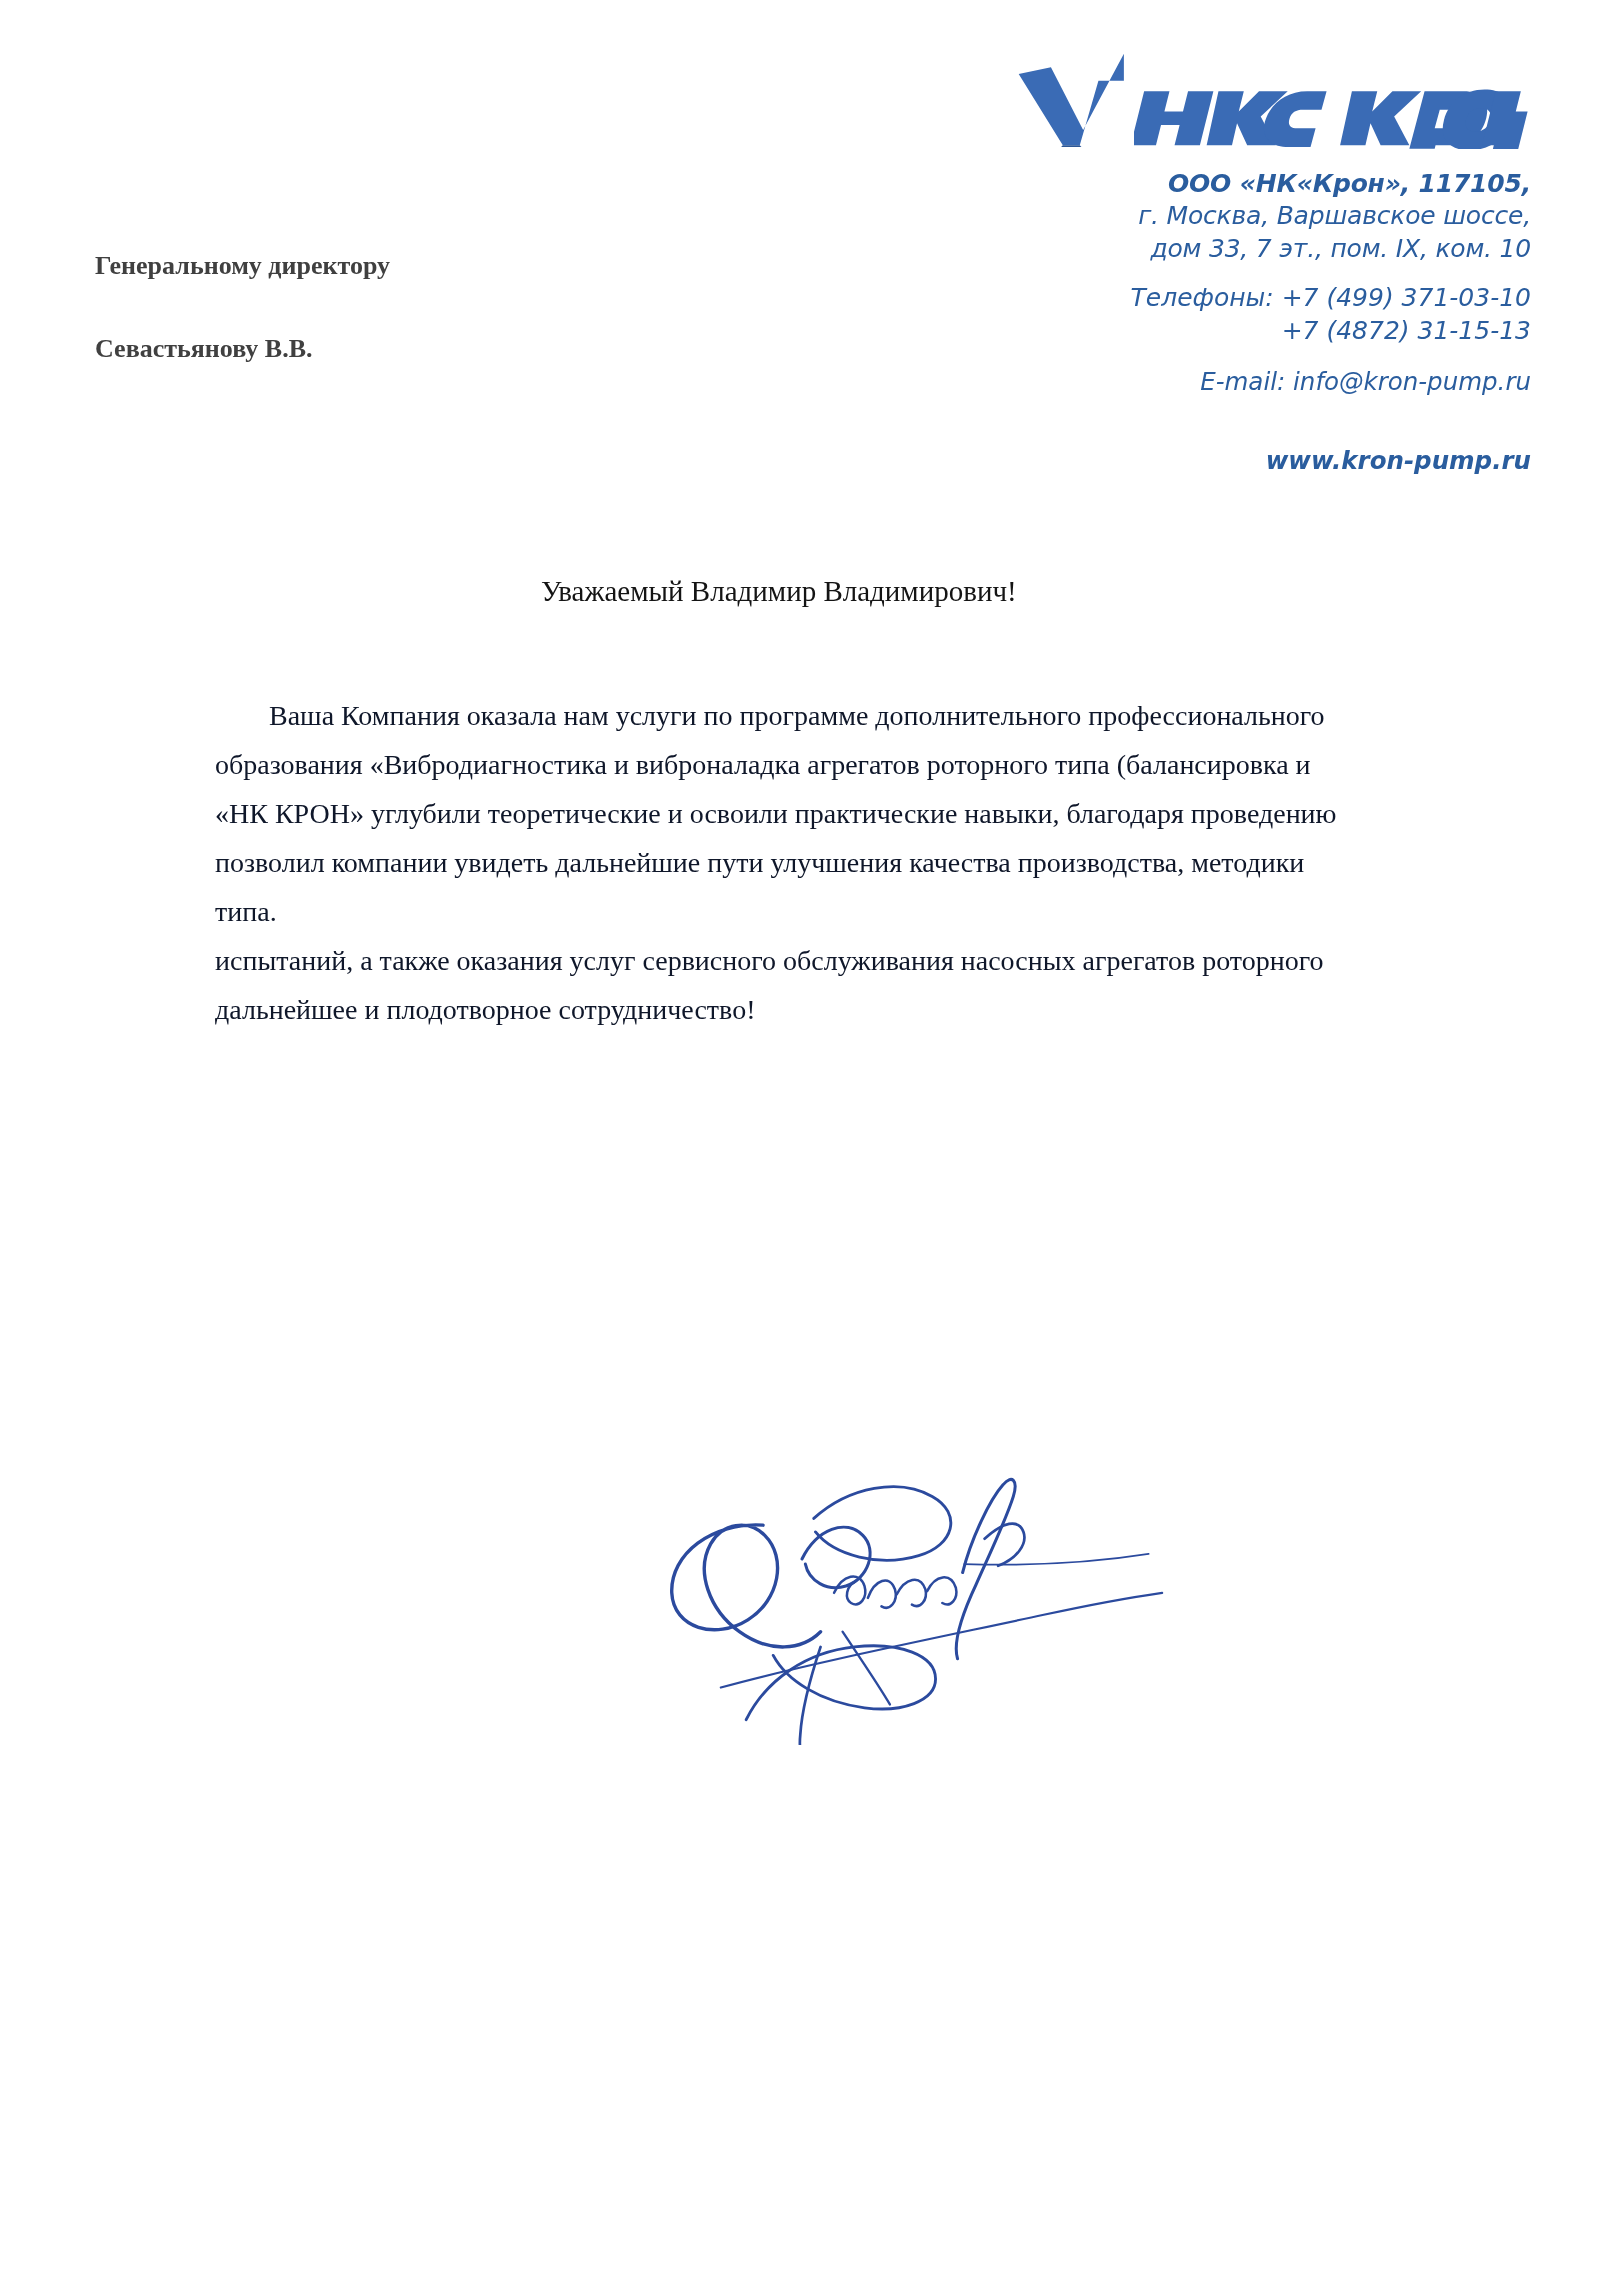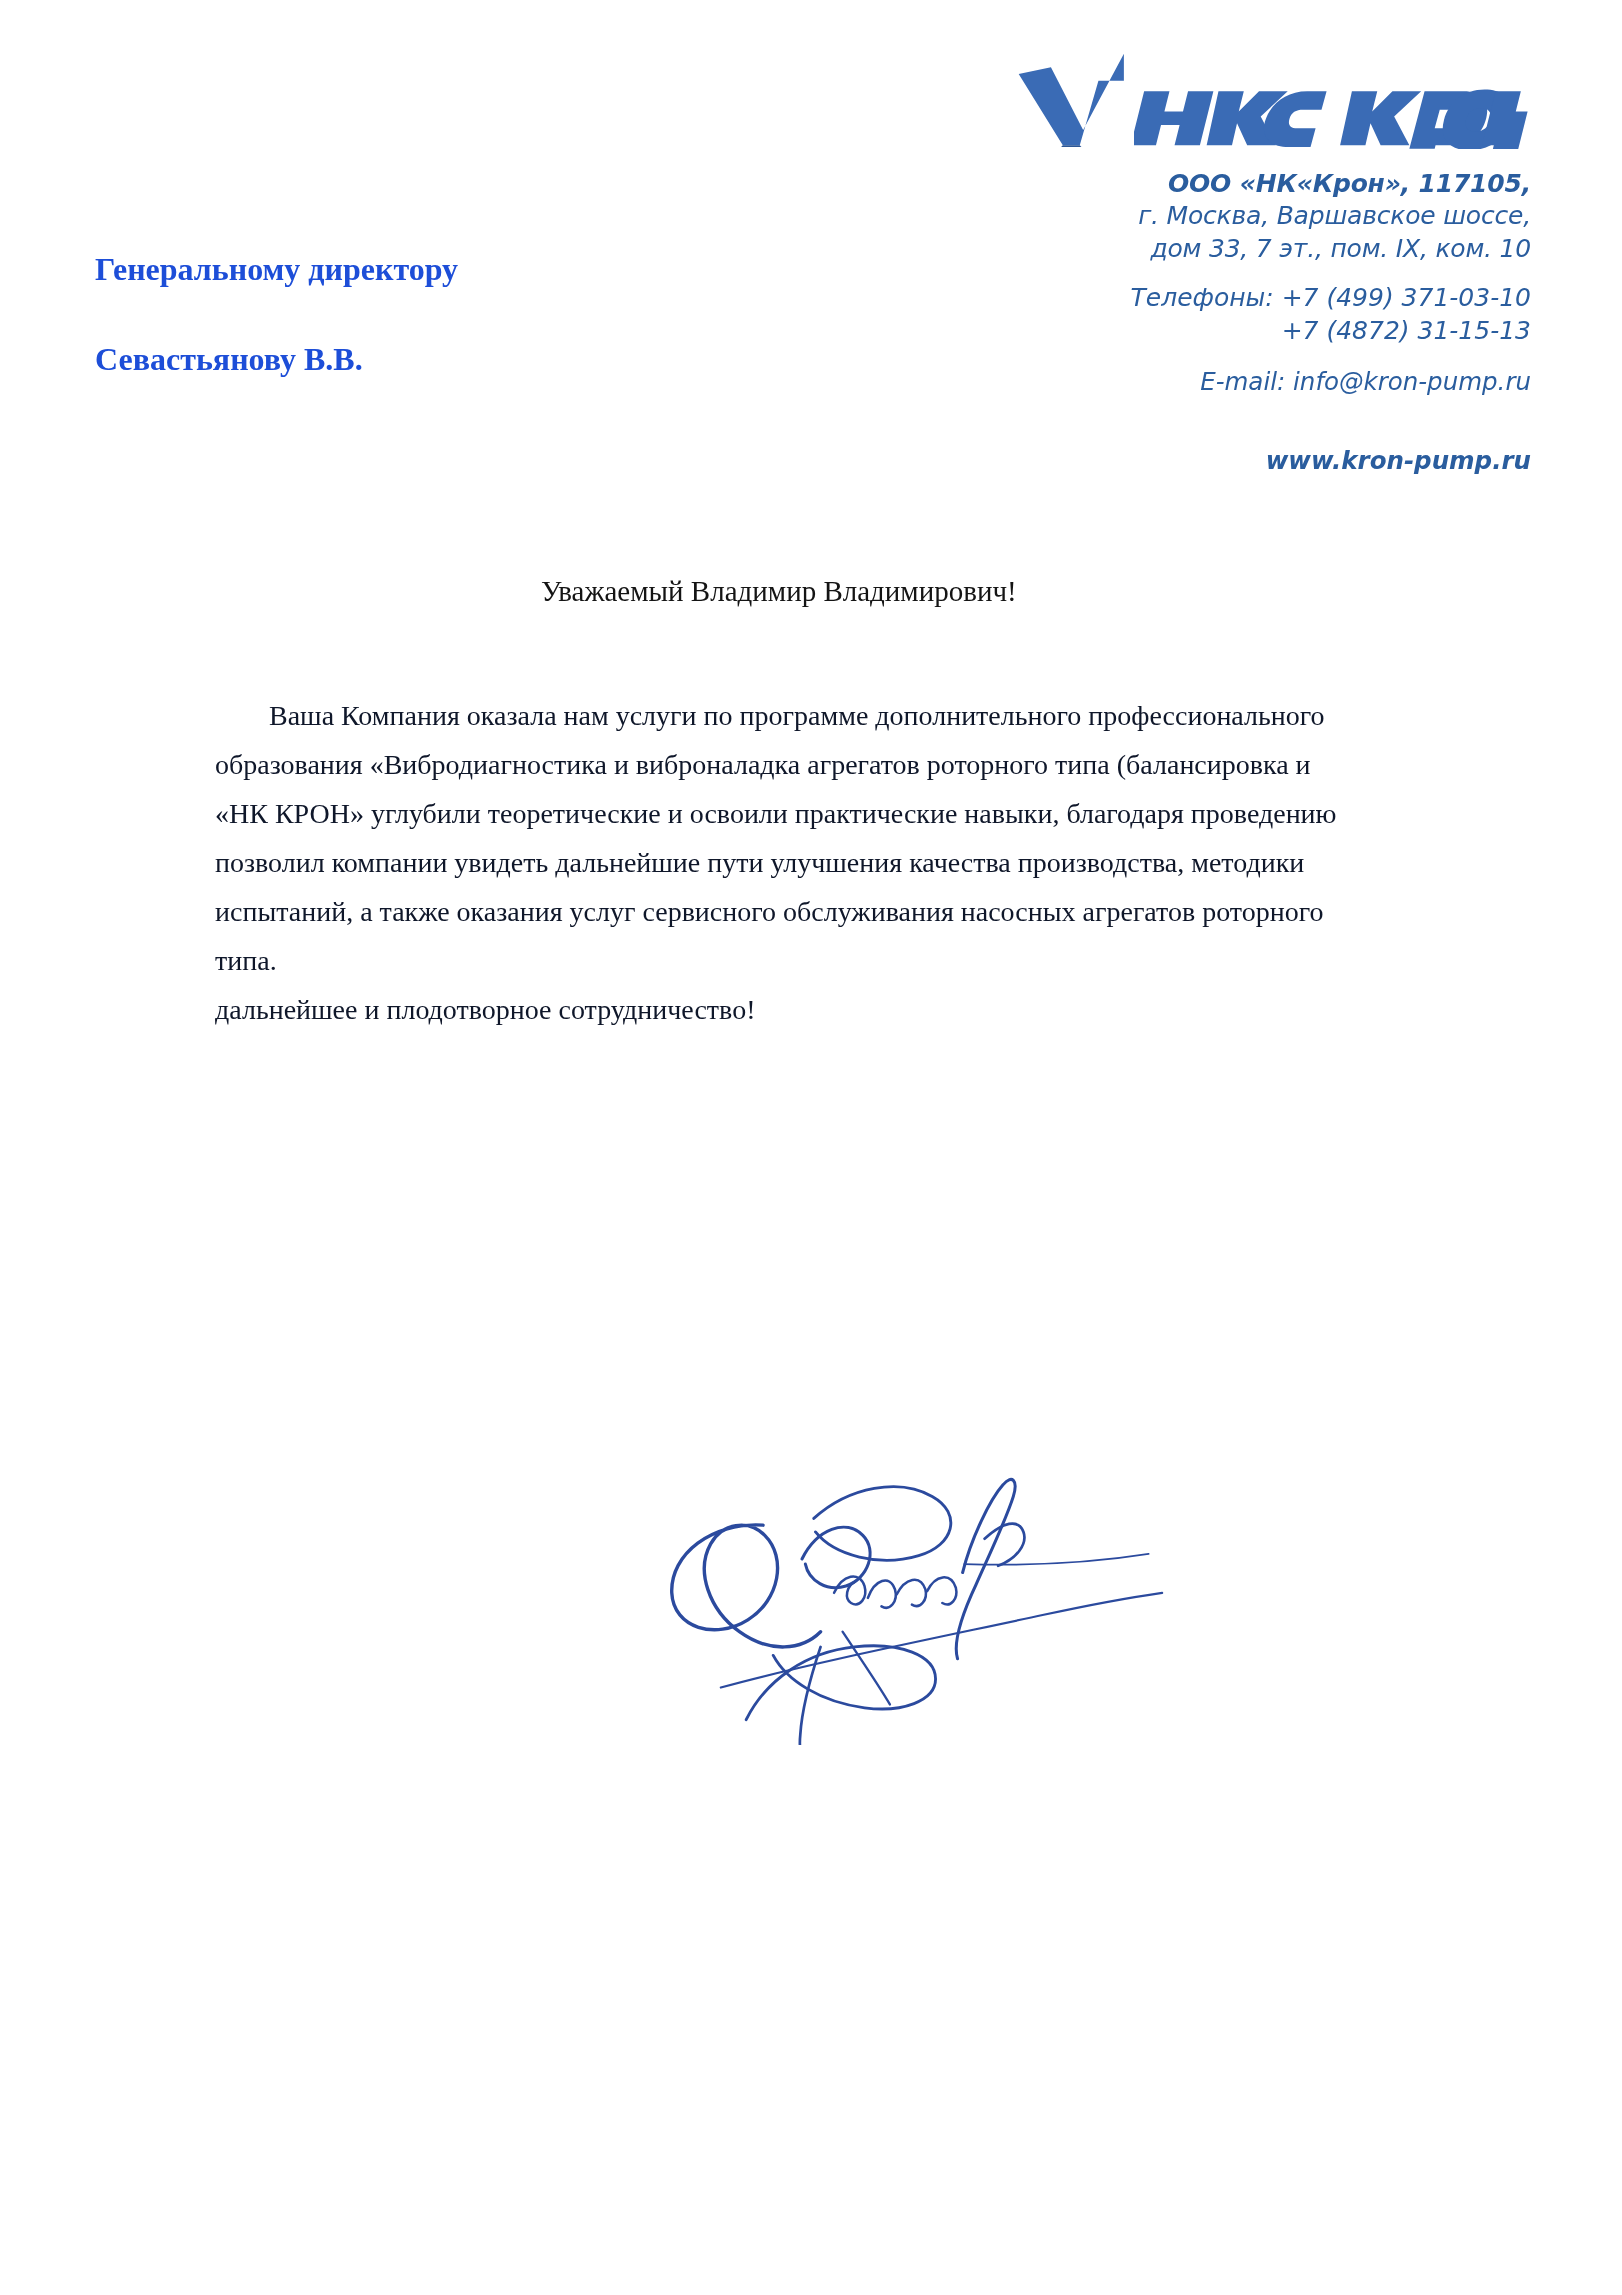--- a/index.html
+++ b/index.html
@@ -92,23 +92,23 @@
   
   .addressee {
     position: absolute;
     left: 95px;
     top: 250px;
     width: 591px;
   }
   .addressee-line {
     font-family: "Liberation Serif", "DejaVu Serif", serif;
     font-weight: bold;
-    font-size: 32px;
+    font-size: 26px;
     line-height: 1.2;
-    color: #1d4ed8;
+    color: #404040;
   }
   .addressee-line.second {
     margin-top: 52px;
   }
 
   
   .salutation {
     position: absolute;
     left: 541px;
     top: 575px;
@@ -219,22 +219,22 @@
     <div class="addressee-line second">Севастьянову В.В.</div>
   </div>
 
   <div class="salutation">Уважаемый Владимир Владимирович!</div>
 
   <div class="body-text">
     <div class="body-line indent">Ваша Компания оказала нам услуги по программе дополнительного профессионального</div>
     <div class="body-line">образования «Вибродиагностика и виброналадка агрегатов роторного типа (балансировка и</div>
     <div class="body-line">«НК КРОН» углубили теоретические и освоили практические навыки, благодаря проведению</div>
     <div class="body-line">позволил компании увидеть дальнейшие пути улучшения качества производства, методики</div>
+    <div class="body-line">типа.</div>
     <div class="body-line">испытаний, а также оказания услуг сервисного обслуживания насосных агрегатов роторного</div>
-    <div class="body-line">типа.</div>
 
     <div class="body-line">дальнейшее и плодотворное сотрудничество!</div>
   </div>
 
 
   <div class="signature-mark">
     <svg viewBox="0 0 680 330" xmlns="http://www.w3.org/2000/svg" aria-hidden="true">
       <g fill="none" stroke="#2b4a9e" stroke-linecap="round" stroke-linejoin="round">
 
         <path d="M168 70 C108 66 58 104 60 150 C62 192 112 206 150 182

